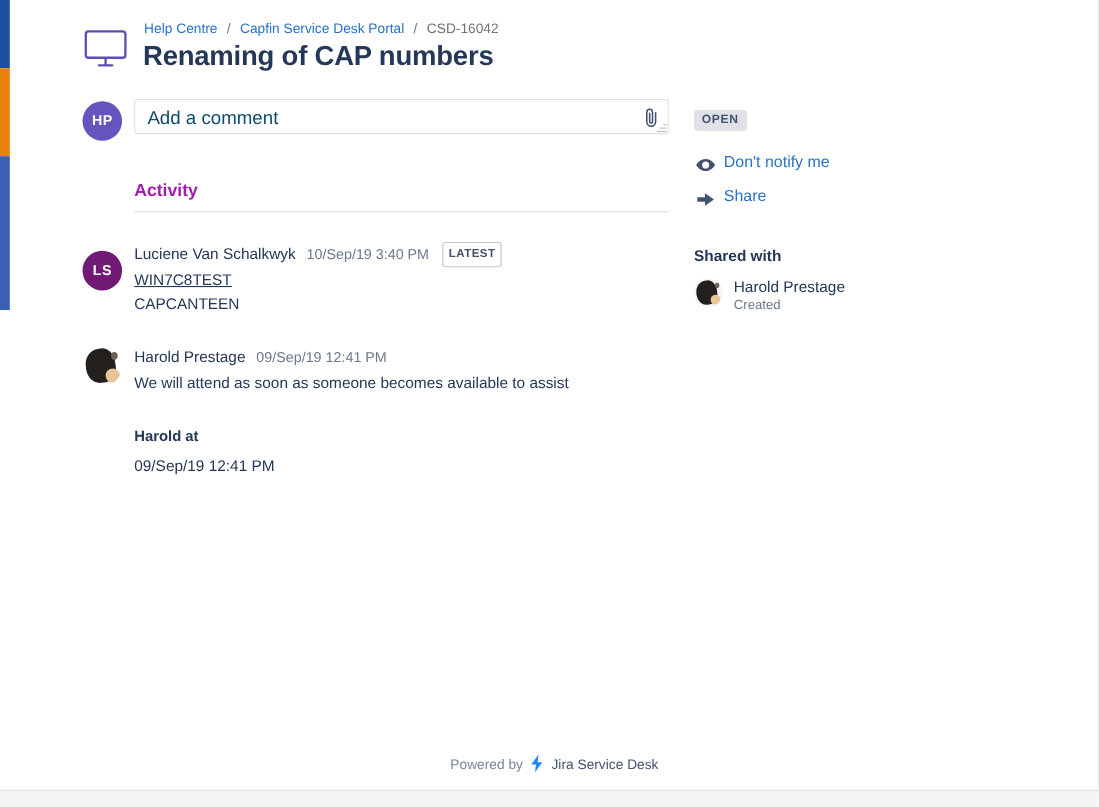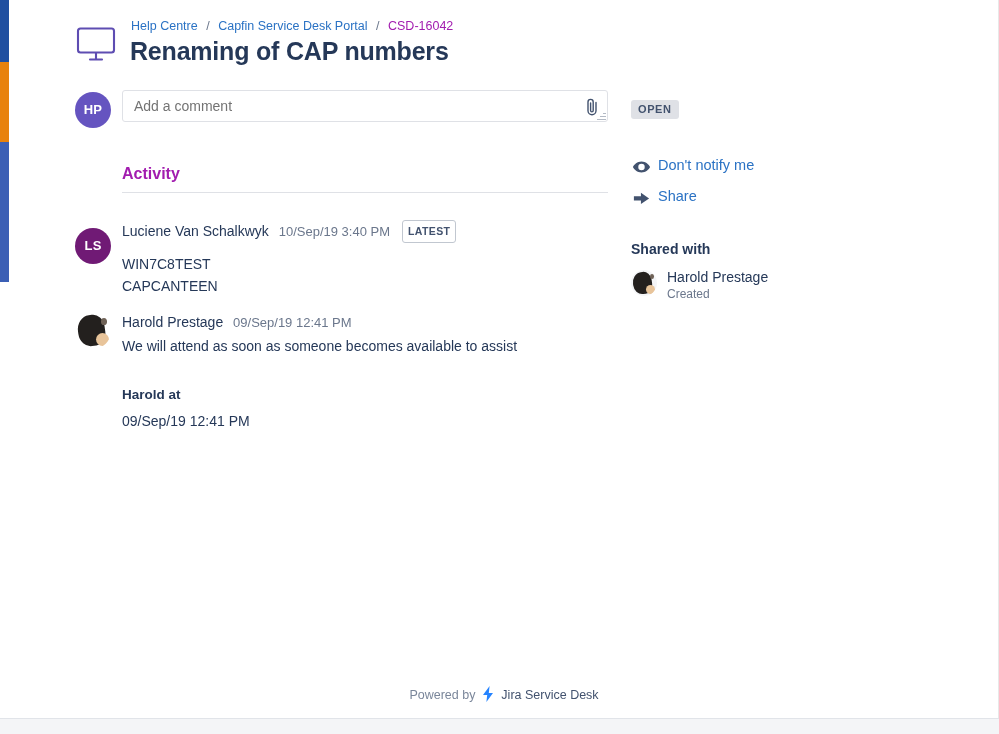--- a/index.html
+++ b/index.html
@@ -81,21 +81,21 @@
   }
   .breadcrumb a {
     color: #2a72c4;
     text-decoration: none;
   }
   .breadcrumb .sep {
     color: #6b778c;
     padding: 0 5px;
   }
   .breadcrumb .current {
-    color: #a21caf;
+    color: #737373;
   }
   .page-title {
     position: absolute;
     left: 61px;
     top: 19px;
     font-size: 25px;
     line-height: 32px;
     font-weight: bold;
     color: #253858;
     letter-spacing: -0.2px;
@@ -141,22 +141,22 @@
     height: 32px;
     border: 1px solid #dfe1e6;
     border-radius: 3px;
     background: #fff;
     box-sizing: border-box;
   }
   .comment-field .placeholder {
     position: absolute;
     left: 11px;
     top: 7px;
-    font-size: 14px;
-    color: #737373;
+    font-size: 17px;
+    color: #0c4a6e;
   }
   .attach-icon {
     position: absolute;
     right: 8px;
     top: 6px;
     width: 14px;
     height: 20px;
     color: #42526e;
   }
   .resize-grip {
@@ -436,25 +436,25 @@
 
     <div class="section-heading" style="margin-top:31px;">Activity</div>
 
     <div class="activity-item" style="margin-top:27px;">
       <div class="avatar ls">LS</div>
       <div class="act-head">
         <span class="act-author">Luciene Van Schalkwyk</span>
         <span class="act-date">10/Sep/19 3:40 PM</span>
         <span class="latest-badge">LATEST</span>
       </div>
-      <div class="act-body" style="margin-top:10px;">WIN7C8TEST</div>
+      <div class="act-body" style="margin-top:0;text-decoration:underline;">WIN7C8TEST</div>
       <div class="act-body" style="margin-top:0;">CAPCANTEEN</div>
     </div>
 
-    <div class="activity-item" style="margin-top:16px;">
+    <div class="activity-item" style="margin-top:28px;">
       <div class="photo-av" style="position:absolute;left:6px;top:0;width:36px;height:36px;">
         <span class="p-dark"></span>
         <span class="p-hi"></span>
         <span class="p-skin"></span>
       </div>
       <div class="act-head">
         <span class="act-author">Harold Prestage</span>
         <span class="act-date">09/Sep/19 12:41 PM</span>
       </div>
       <div class="act-body">We will attend as soon as someone becomes available to assist</div>
@@ -463,21 +463,21 @@
 
     <div style="margin-top:30px;">
       <div class="detail-label">Harold at</div>
       <div class="detail-value">09/Sep/19 12:41 PM</div>
     </div>
   </div>
 
   <div class="side">
     <span class="status-badge">OPEN</span>
 
-    <div class="side-action" style="margin-top:39px;">
+    <div class="side-action" style="margin-top:22px;">
       <span class="sa-icon">
         <svg viewBox="0 0 20 18" width="19" height="18" fill="currentColor">
           <path d="M10 3.2C5.6 3.2 2.2 6.4 1 9c1.2 2.6 4.6 5.8 9 5.8s7.8-3.2 9-5.8c-1.2-2.6-4.6-5.8-9-5.8zm0 9.3A3.4 3.4 0 1 1 10 5.7a3.4 3.4 0 0 1 0 6.8z"></path>
         </svg>
       </span>
       <span class="sa-label">Don't notify me</span>
     </div>
 
     <div class="side-action" style="margin-top:11px;">
       <span class="sa-icon">

